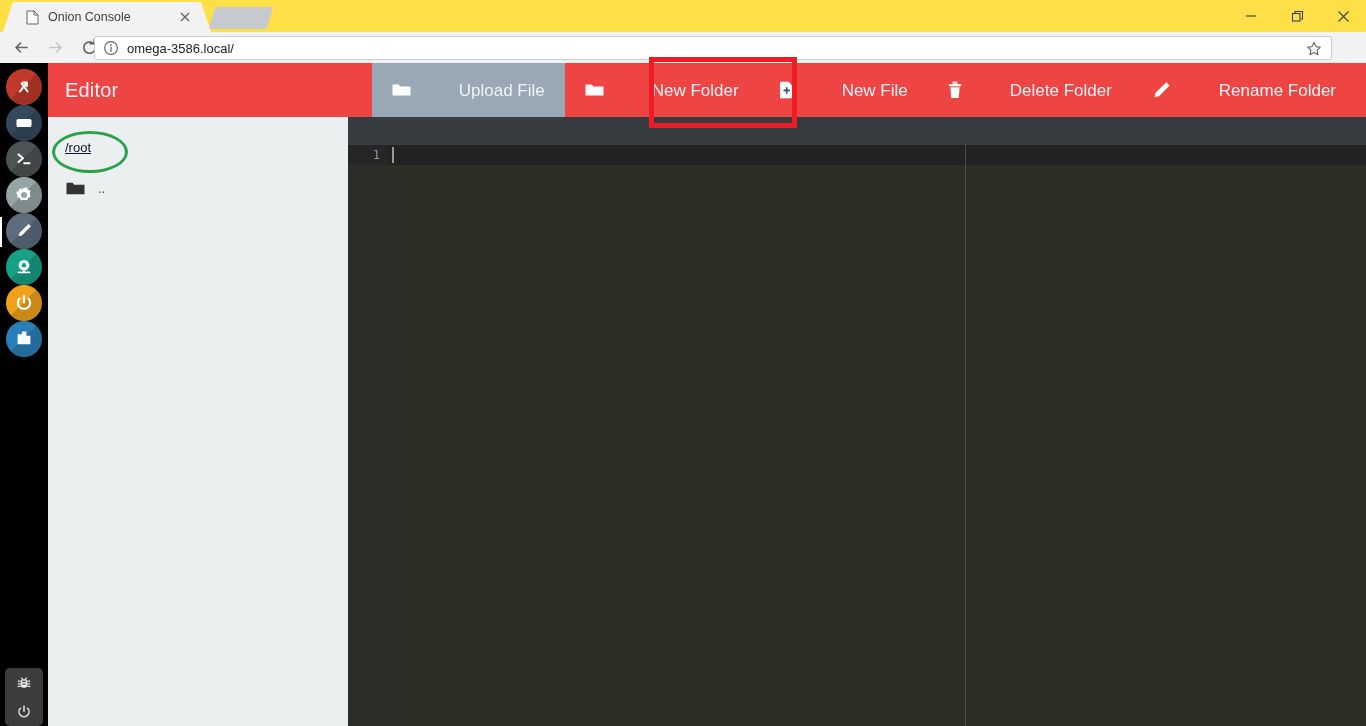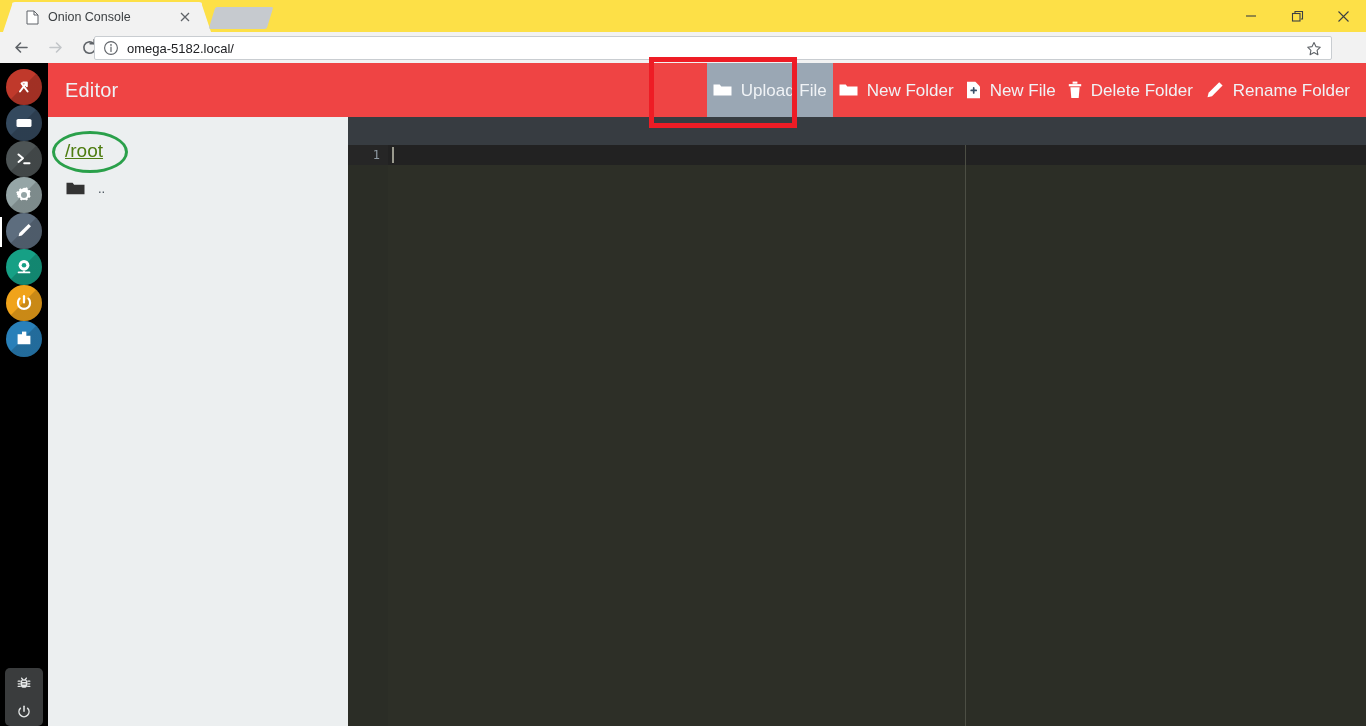--- a/index.html
+++ b/index.html
@@ -114,40 +114,40 @@
   }
   .apphdr-title{
     position:absolute; left:17px; top:16px;
     font-size:20px; color:#eef2f5; letter-spacing:.2px;
   }
   .toolbar{
     position:absolute; right:10px; top:0; height:54px;
     display:flex; align-items:stretch;
   }
   .tbbtn{
-    display:flex; align-items:center; padding:0 6px; cursor:pointer;
-    color:#f0f3f6; font-size:17px; white-space:nowrap;
+    display:flex; align-items:center; padding:0 20px; cursor:pointer;
+    color:#f0f3f6; font-size:17px; white-space:nowrap;gap:39px;
   }
   .tbbtn.active{ background:#9aa7b4; }
   .tbbtn .ticon{ margin-right:9px; display:flex; align-items:center; }
   .tbbtn .tlabel{ line-height:1; }
 
   .red-box{
     position:absolute; left:649px; top:57px; width:148px; height:71px;
     border:5px solid #ee1c25; pointer-events:none; z-index:30;
   }
 
   
   .filepanel{
     position:absolute; left:48px; top:117px; width:300px; height:609px;
     background:#eceff0;
   }
   .fp-path{
     position:absolute; left:17px; top:23px;
-    font-size:19px; color:#4d7c0f;text-decoration:underline;
+    font-size:13px; color:#0f172a;text-decoration:underline;
   }
   .green-ellipse{
     position:absolute; left:52px; top:131px; width:76px; height:42px;
     border:3px solid #2aa04a; border-radius:50%; z-index:25; pointer-events:none;
   }
   .fp-row{
     position:absolute; left:0; top:57px; width:300px; height:28px;
     display:flex; align-items:center; cursor:pointer;
   }
   .fp-row .ficon{ margin-left:18px; width:19px; display:flex; align-items:center; }
@@ -254,21 +254,21 @@
   </div>
 
   <div class="omnibox">
     <span class="omni-info">
       <svg width="16" height="16" viewBox="0 0 16 16">
         <circle cx="8" cy="8" r="6.4" fill="none" stroke="#5f6368" stroke-width="1.1"></circle>
         <circle cx="8" cy="4.9" r="0.85" fill="#5f6368"></circle>
         <path d="M8 7.1v4.3" stroke="#5f6368" stroke-width="1.2" stroke-linecap="round"></path>
       </svg>
     </span>
-    <span class="omni-url" title="omega-2757.local/">omega-5182.local/</span>
+    <span class="omni-url" title="omega-2757.local/">omega-3586.local/</span>
     <span class="omni-star">
       <svg width="16" height="16" viewBox="0 0 16 16">
         <path d="M8 1.6l1.9 4 4.4.6-3.2 3.1.8 4.4L8 11.6l-3.9 2.1.8-4.4L1.7 6.2l4.4-.6z" fill="none" stroke="#5f6368" stroke-width="1.1" stroke-linejoin="round"></path>
       </svg>
     </span>
   </div>
 
   <div class="kebab">
     <i></i>
       <i></i>

